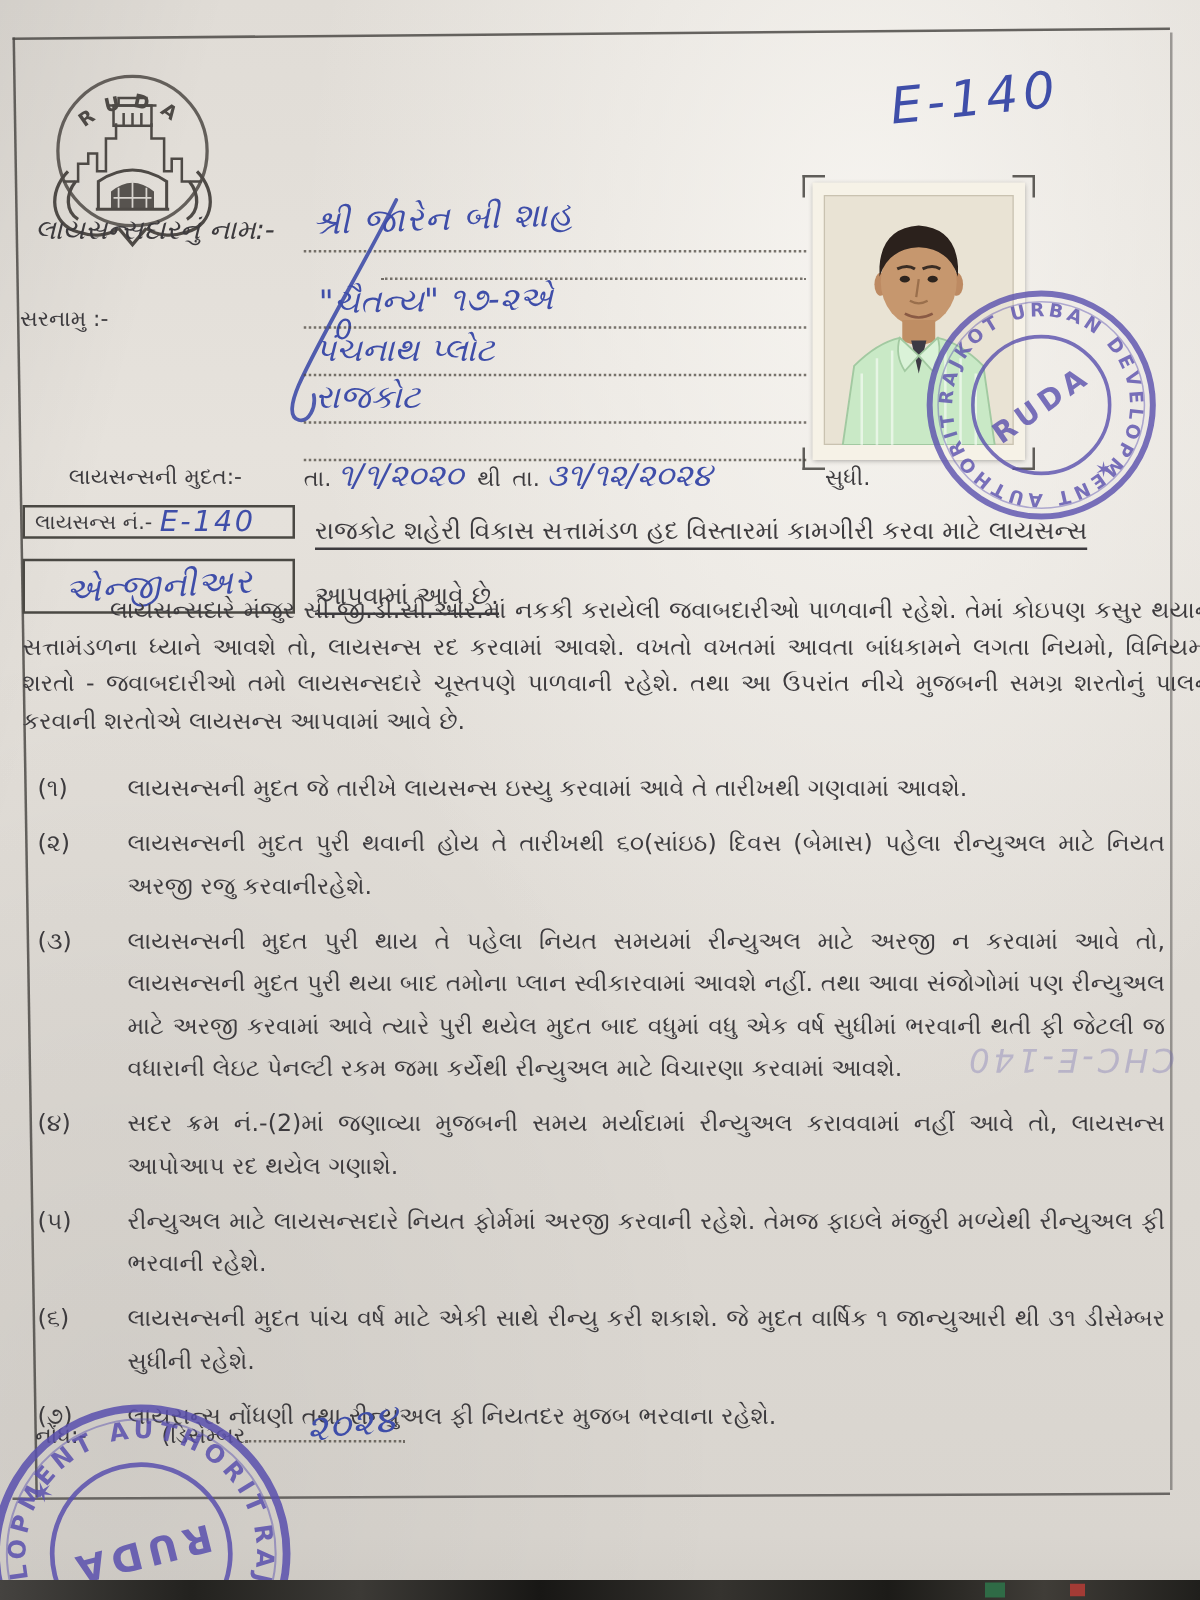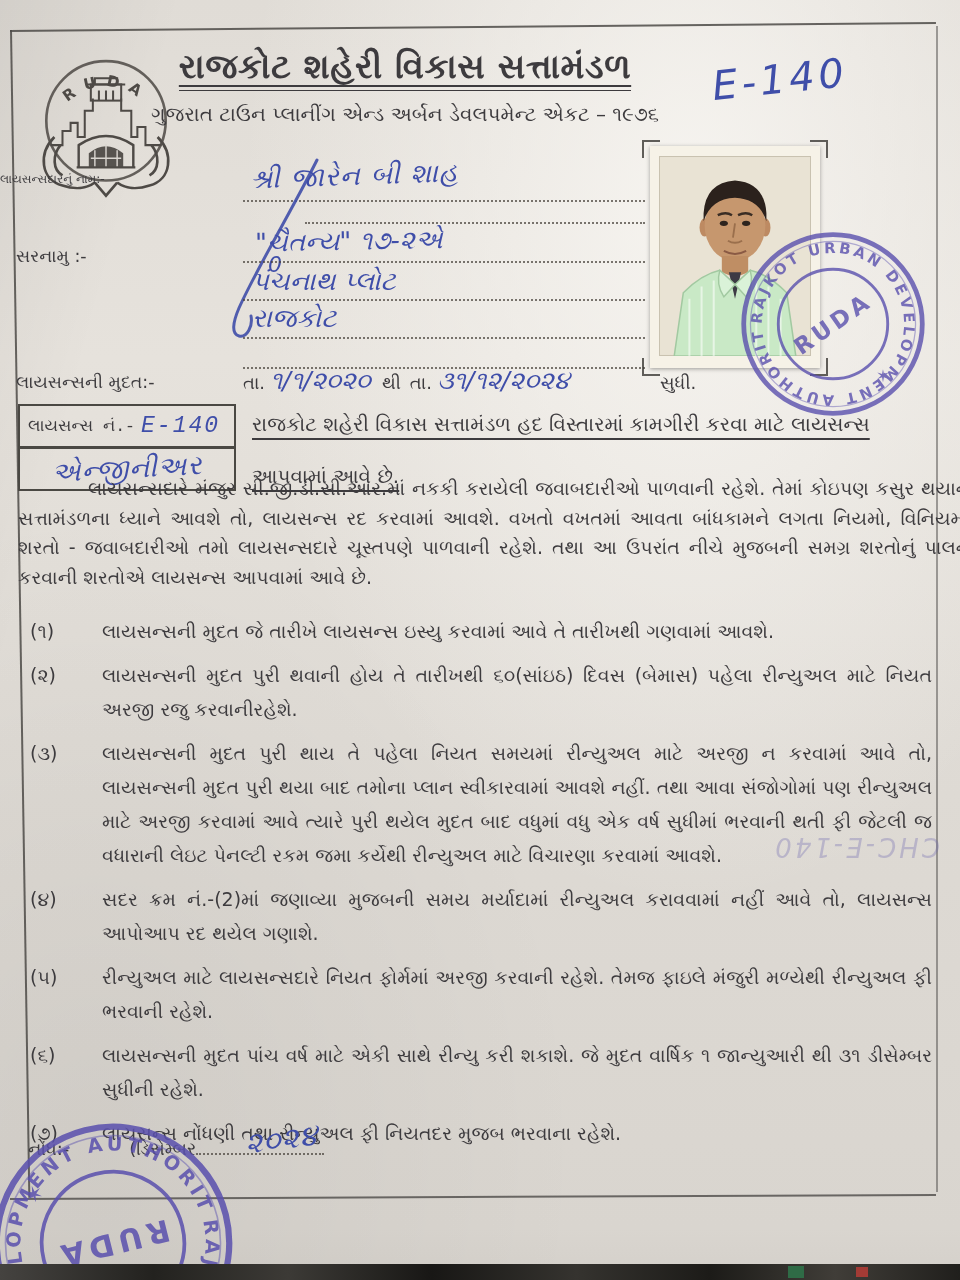--- a/index.html
+++ b/index.html
@@ -60,31 +60,25 @@
     </g>
     <g fill="none" stroke="#4e4a46" stroke-width="2.6">
       <path d="M34,88 C18,104 20,130 42,136 C54,140 66,139 74,133"></path>
       <path d="M136,88 C152,104 150,130 128,136 C116,140 104,139 96,133"></path>
       <path d="M74,133 L85,146 L96,133"></path>
       <path d="M40,96 C32,106 32,120 42,126"></path>
       <path d="M130,96 C138,106 138,120 128,126"></path>
     </g>
   </svg>
 
-  <div class="abs print" style="left:170px;top:46px;width:470px;text-align:center;font-size:34px;font-weight:bold;letter-spacing:.5px;">
-    <span class="u" style="border-bottom:1.5px solid #3d3b3e;padding-bottom:4px;">રાજકોટ શહેરી વિકાસ સત્તામંડળ</span>
-  </div>
   <div class="abs hand" style="left:712px;top:56px;font-size:40px;letter-spacing:4px;transform:rotate(-6deg);">
     <span>E-140</span>
   </div>
-  <div class="abs print" style="left:140px;top:102px;width:530px;text-align:center;font-size:20px;">
-    <span>ગુજરાત ટાઉન પ્લાનીંગ એન્ડ અર્બન ડેવલપમેન્ટ એકટ – ૧૯૭૬</span>
-  </div>
-
-  <div class="abs print" style="left:0;top:172px;font-size:12px;">
+
+  <div class="abs print" style="left:28px;top:172px;font-size:22px;font-style:italic;">
     <span>લાયસન્સદારનું નામ:-</span>
   </div>
   <div class="dots" style="left:243px;top:199px;width:402px;"></div>
   <div class="abs hand" style="left:250px;top:160px;font-size:27px;transform:rotate(-2deg);letter-spacing:1px;">
     <span>શ્રી જારેન બી શાહ</span>
   </div>
 
   <div class="dots" style="left:305px;top:221px;width:340px;"></div>
 
   <div class="abs print" style="left:16px;top:246px;font-size:17.5px;">
@@ -151,35 +145,35 @@
     <defs>
         <path id="ring1" d="M26,100 a74,74 0 1 1 148,0 a74,74 0 1 1 -148,0"></path>
       </defs>
     <text font-size="15.5" letter-spacing="3" fill="#5a50ae" font-weight="bold">
       <textPath href="#ring1">RAJKOT URBAN DEVELOPMENT AUTHORITY</textPath>
     </text>
     <text x="100" y="108" text-anchor="middle" font-size="24" letter-spacing="4" fill="#5a50ae" font-weight="bold" transform="rotate(-35 100 100)">RUDA</text>
     <text x="152" y="160" text-anchor="middle" font-size="18" fill="#5a50ae">✶</text>
   </svg>
 
-  <div class="abs print" style="left:16px;top:372px;font-size:17.5px;">
+  <div class="abs print" style="left:16px;top:372px;font-size:17.5px;padding-left:39px;">
     <span>લાયસન્સની મુદત:-</span>
   </div>
   <div class="abs" style="left:243px;top:366px;display:flex;align-items:baseline;gap:5px;">
     <span class="print" style="font-size:18px;">તા.</span>
     <span class="hand" style="font-size:25px;">૧/૧/૨૦૨૦</span>
     <span class="print" style="font-size:18px;margin-left:6px;">થી</span>
     <span class="print" style="font-size:18px;margin-left:4px;">તા.</span>
     <span class="hand" style="font-size:25px;">૩૧/૧૨/૨૦૨૪</span>
   </div>
   <div class="abs print" style="left:660px;top:372px;font-size:18px;">
     <span>સુધી.</span>
   </div>
 
-  <div class="abs" style="left:18px;top:404px;width:218px;height:44px;border:2px solid #4a4843;display:flex;align-items:center;padding-left:8px;gap:6px;box-sizing:border-box;font-family:Liberation Mono, monospace;">
+  <div class="abs" style="left:18px;top:404px;width:218px;height:27px;border:2px solid #4a4843;display:flex;align-items:center;padding-left:8px;gap:6px;box-sizing:border-box;">
     <span class="print" style="font-size:16.5px;">લાયસન્સ નં.-</span>
     <span class="hand" style="font-size:23px;letter-spacing:2px;">E-140</span>
   </div>
   <div class="abs" style="left:18px;top:447px;width:218px;height:44px;border:2px solid #4a4843;display:flex;align-items:center;justify-content:center;box-sizing:border-box;">
     <span class="hand" style="font-size:27px;transform:rotate(-3deg);letter-spacing:1px;">એન્જીનીઅર</span>
   </div>
 
   <div class="abs print u" style="left:252px;top:398px;width:686px;font-size:20px;line-height:52px;">
     <span>રાજકોટ શહેરી વિકાસ સત્તામંડળ હદ વિસ્તારમાં કામગીરી કરવા માટે લાયસન્સ આપવામાં આવે છે.</span>
   </div>

